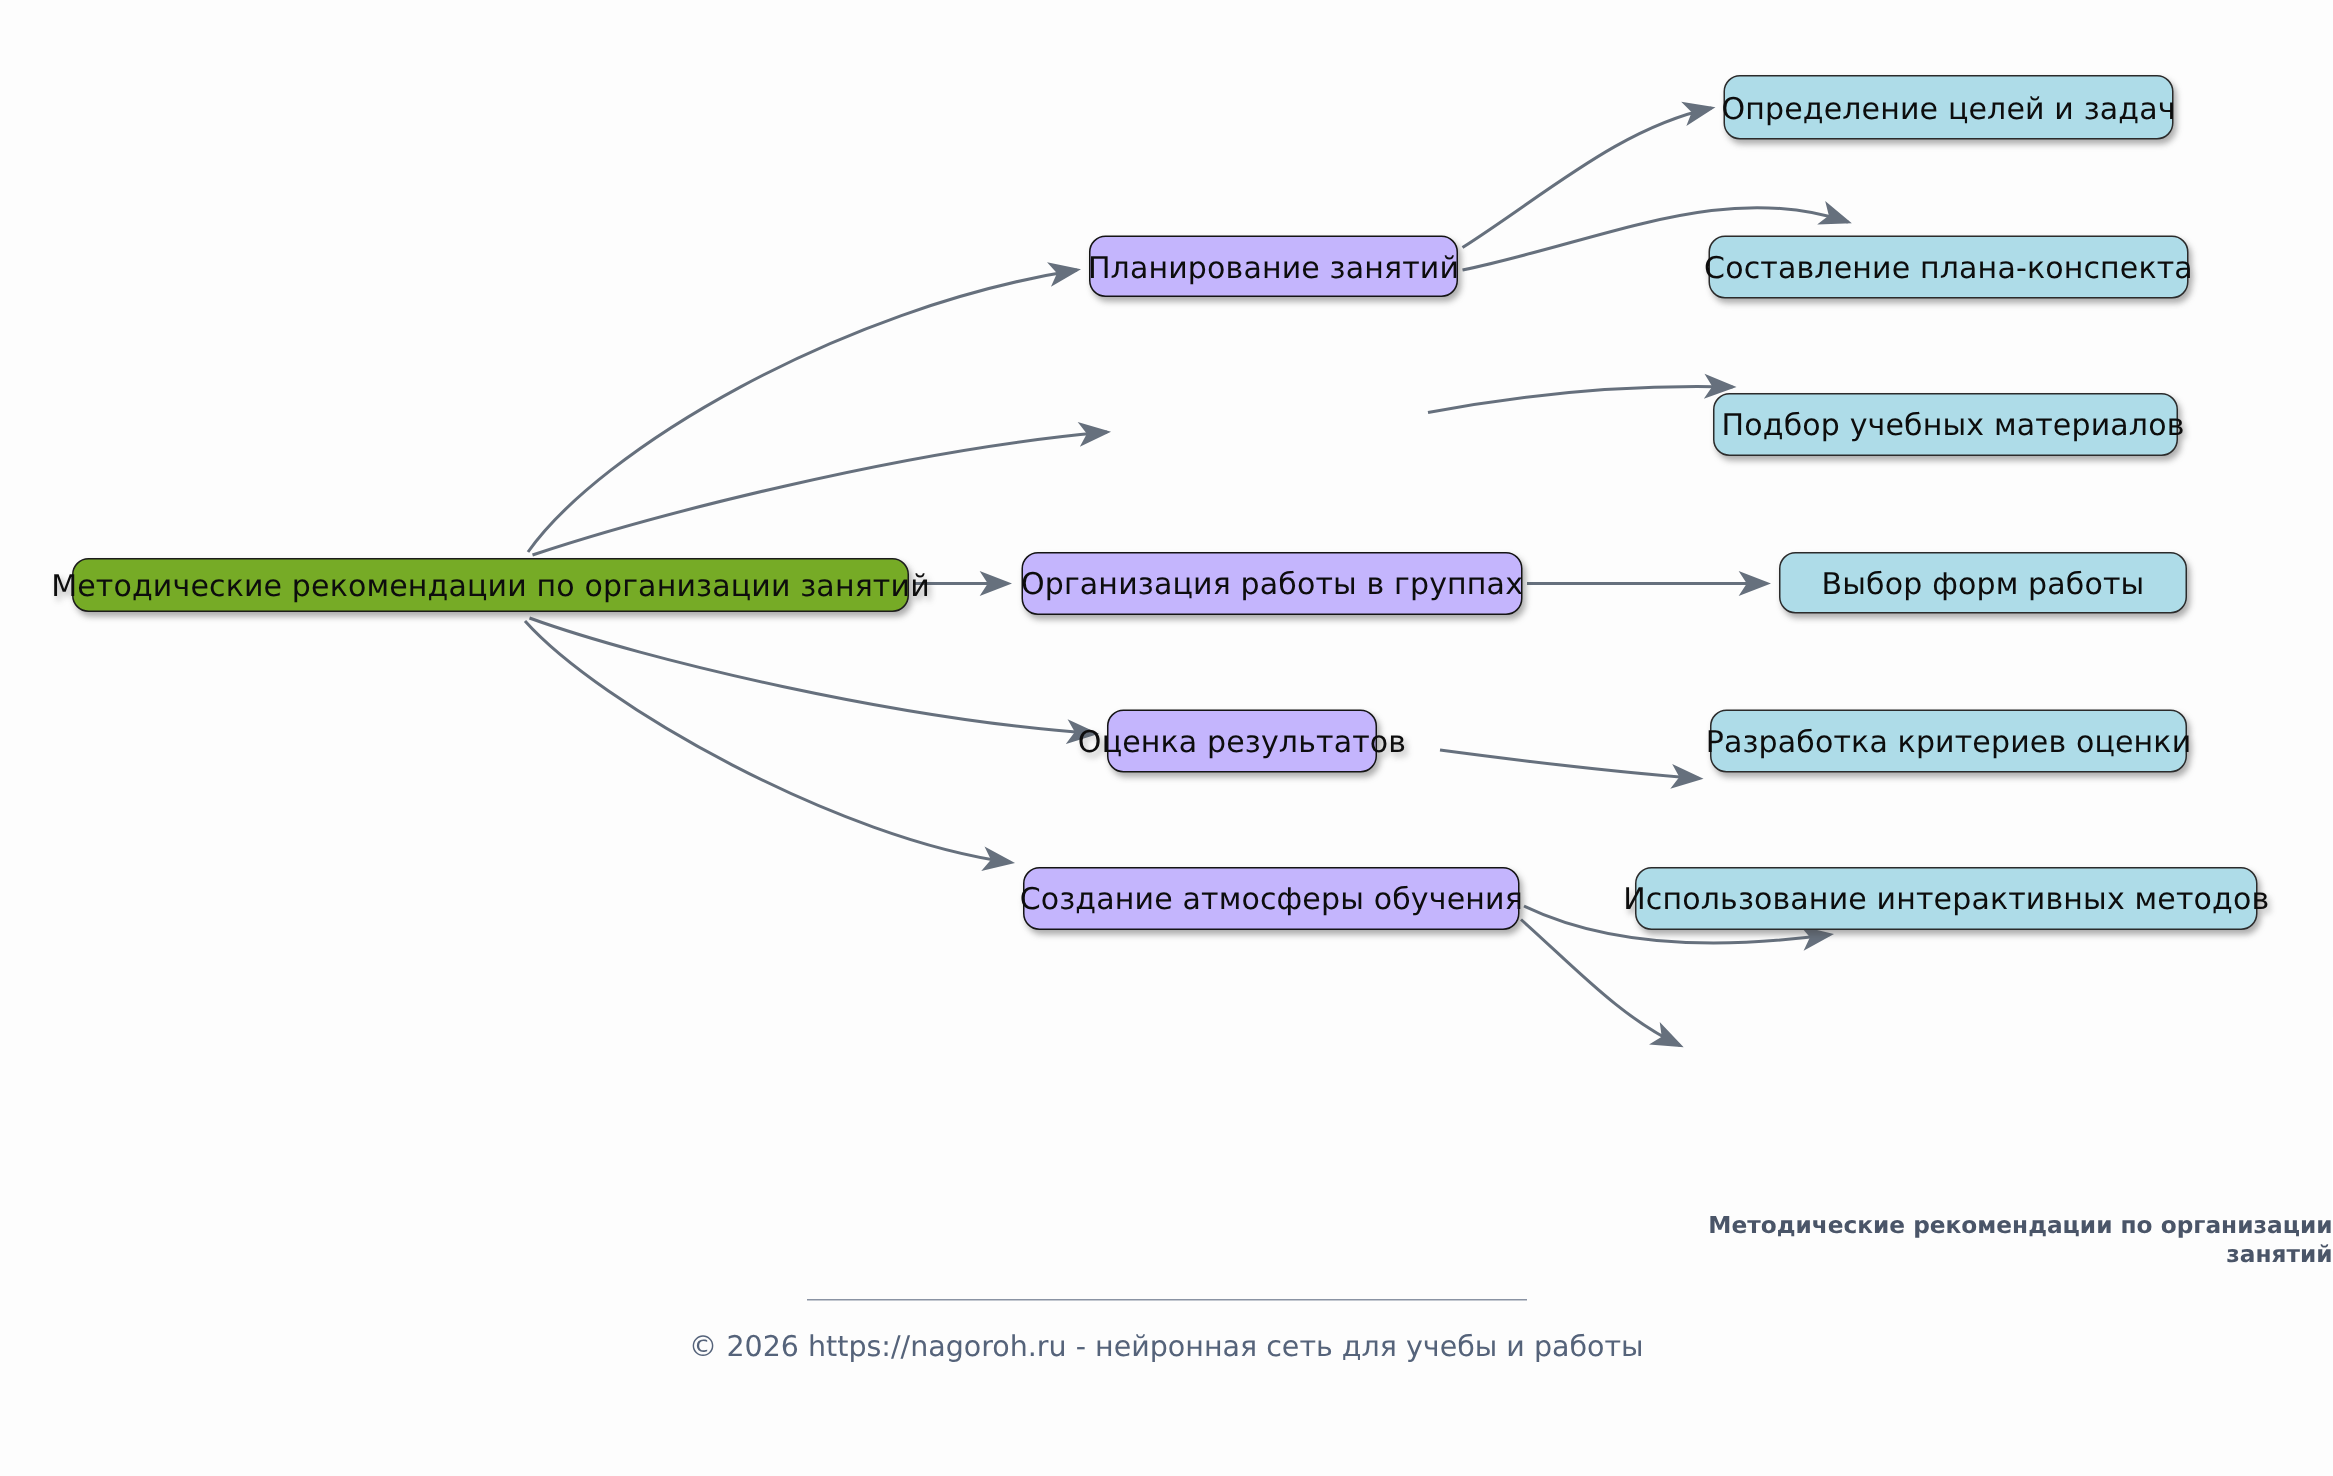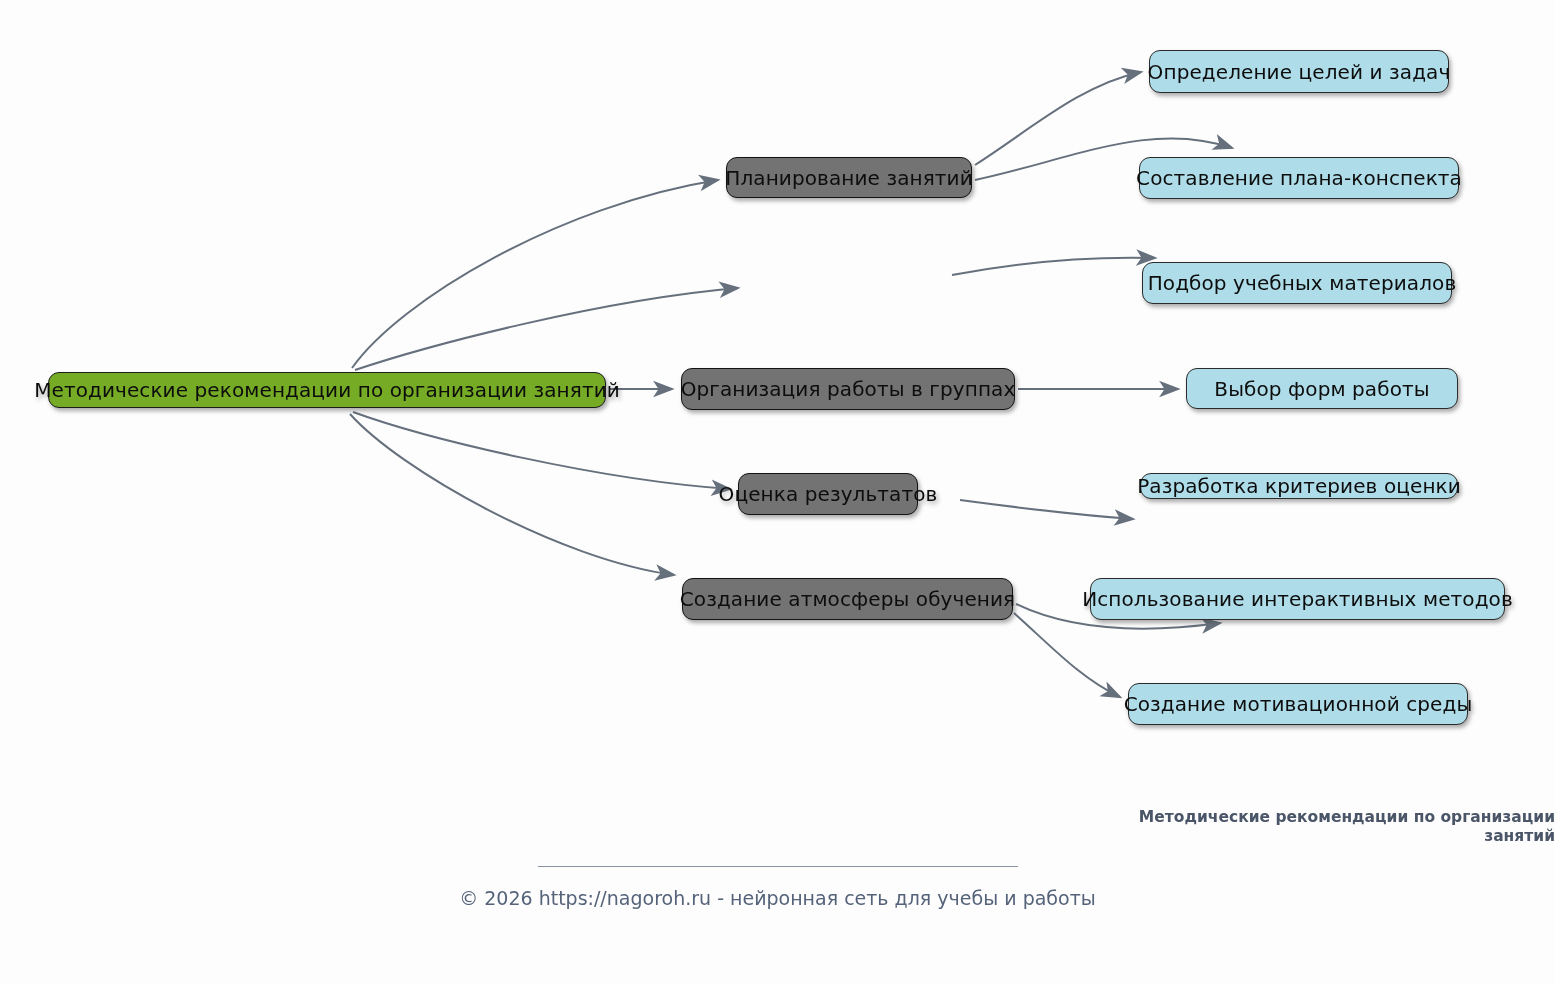--- a/index.html
+++ b/index.html
@@ -36,21 +36,21 @@
     line-height: 1;
     white-space: nowrap;
     letter-spacing: 0.1px;
     filter: drop-shadow(2.5px 3px 2px rgba(70,70,70,0.45));
   }
   .node-root {
     background: #76ab26;
     border-color: #1c1c1c;
   }
   .node-branch {
-    background: #737373;
+    background: #c4b5fd;
     border-color: #141414;
     text-align: center;
   }
   .node-leaf {
     background: #aedce8;
     border-color: #2b2b2b;
   }
   .caption {
     position: absolute;
     left: 0;
@@ -144,35 +144,32 @@
   </div>
 
   <div class="node node-leaf" style="left:1186px; top:368px; width:272px; height:41px;">
     <span>Выбор форм работы</span>
   </div>
 
   <div class="node node-branch" style="left:738px; top:473px; width:180px; height:42px;">
     <span>Оценка результатов</span>
   </div>
 
-  <div class="node node-leaf" style="left:1140px; top:473px; width:318px; height:26px;">
+  <div class="node node-leaf" style="left:1140px; top:473px; width:318px; height:42px;">
     <span>Разработка критериев оценки</span>
   </div>
 
   <div class="node node-branch" style="left:682px; top:578px; width:331px; height:42px;">
     <span>Создание атмосферы обучения</span>
   </div>
 
   <div class="node node-leaf" style="left:1090px; top:578px; width:415px; height:42px;">
     <span>Использование интерактивных методов</span>
   </div>
 
-  <div class="node node-leaf" style="left:1128px; top:683px; width:340px; height:42px;">
-    <span>Создание мотивационной среды</span>
-  </div>
 
   <div class="caption">
     <span>Методические рекомендации по организации</span>
     <span class="caption-line2">занятий</span>
   </div>
 
   <div class="divider"></div>
 
   <div class="footer">© 2026 https://nagoroh.ru - нейронная сеть для учебы и работы</div>
 

